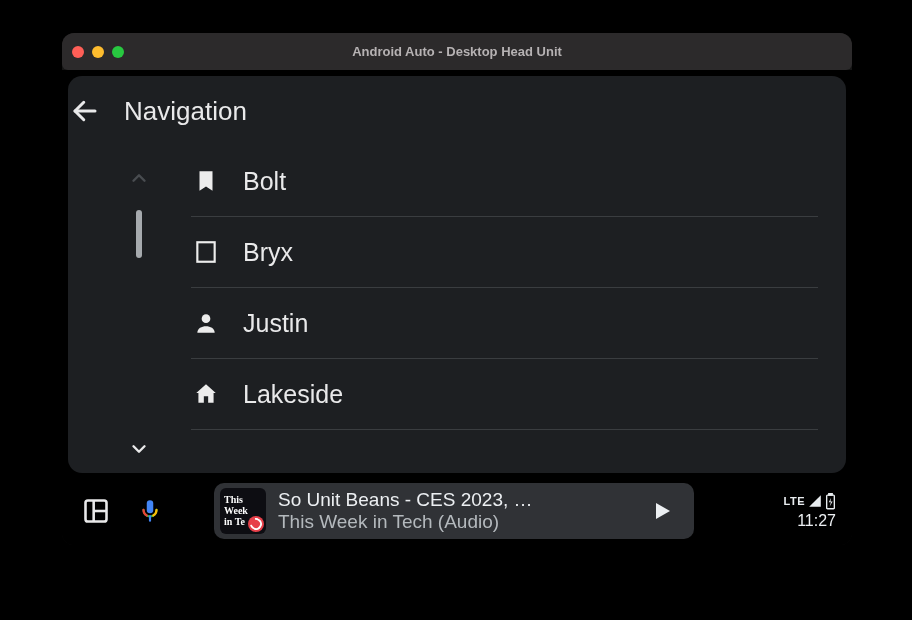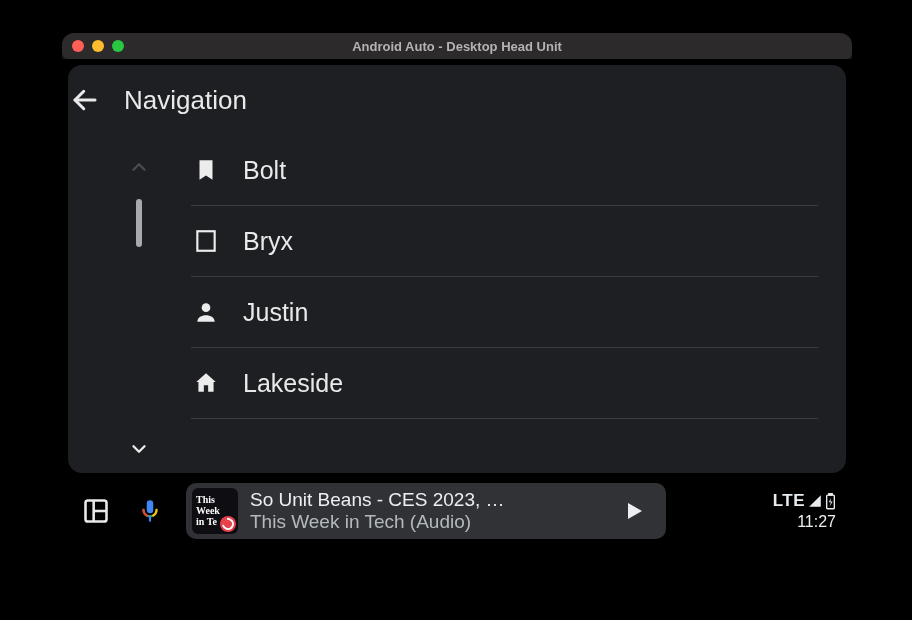--- a/index.html
+++ b/index.html
@@ -9,21 +9,21 @@
     left: 62px; top: 33px;
     width: 790px; height: 512px;
     background: #151515;
     border-radius: 12px;
     box-shadow: 0 20px 60px rgba(0,0,0,0.8);
     display: flex;
     flex-direction: column;
     overflow: hidden;
   }
   .titlebar {
-    height: 26px;
+    height: 37px;
     background: #2c2a2b;
     display: flex;
     align-items: center;
     position: relative;
     flex-shrink: 0;
     border-radius: 6px;
   }
   .traffic { display: flex; gap: 8px; margin-left: 10px; }
   .traffic span { width: 12px; height: 12px; border-radius: 50%; display:inline-block; }
   .tclose { background:#ff5f57; }
@@ -80,38 +80,39 @@
     display:flex;
     align-items:center;
     background:#303236;
     border-radius:10px;
     height:56px;
     padding:0 16px 0 6px;
     gap:12px;
     cursor:pointer;
     max-width:480px;
     flex:1 1 auto;
+    margin-left:28px;
   }
   .album {
     width:46px; height:46px; border-radius:6px;
     background:#0d0d12;
     position:relative;
     overflow:hidden;
     flex-shrink:0;
   }
   .album-text { position:absolute; top:6px; left:4px; right:4px; color:#fff; font-size:10px; line-height:11px; font-weight:700; font-family: Georgia, serif; }
   .album-badge { position:absolute; right:2px; bottom:2px; width:16px; height:16px; border-radius:50%; background:#e7404a; display:flex; align-items:center; justify-content:center; }
   .album-badge::after { content:""; width:8px; height:8px; border:2px solid #fff; border-left-color:transparent; border-radius:50%; transform:rotate(35deg); }
   .media-text { display:flex; flex-direction:column; min-width:0; flex:1; }
   .media-title { color:#eceff2; font-size:19px; font-weight:400; white-space:nowrap; overflow:hidden; text-overflow:ellipsis; }
   .media-sub { color:#b4b9bd; font-size:19px; font-weight:400; white-space:nowrap; overflow:hidden; text-overflow:ellipsis; }
   .play-btn { width:32px; height:32px; display:flex; align-items:center; justify-content:center; color:#eceff2; flex-shrink:0; }
   .status-right { margin-left:auto; display:flex; flex-direction:column; align-items:flex-end; gap:2px; }
   .status-icons { display:flex; align-items:center; gap:2px; color:#e8ecef; }
-  .lte { font-size:17px; font-weight:700; letter-spacing:0.5px; }
+  .lte { font-size:11px; font-weight:700; letter-spacing:0.5px; }
   .clock { color:#eceff2; font-size:16px; font-weight:400; }
   svg { display:block; }
 </style>
 </head>
 <body>
 
 <div class="window">
 
   <div class="titlebar">
     <div class="traffic">

